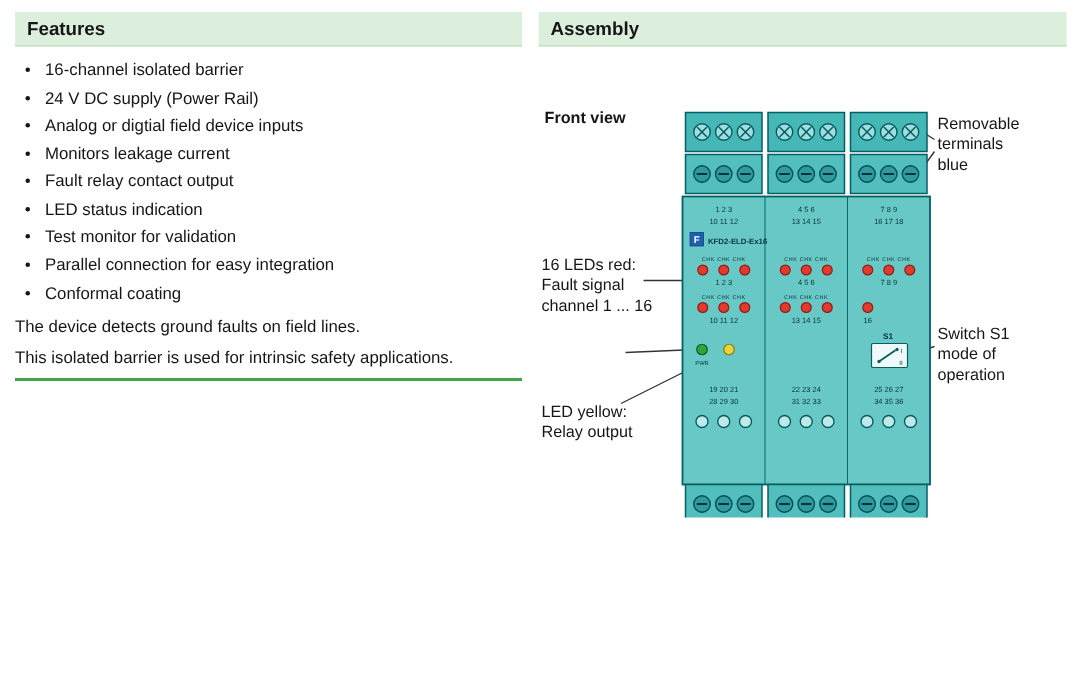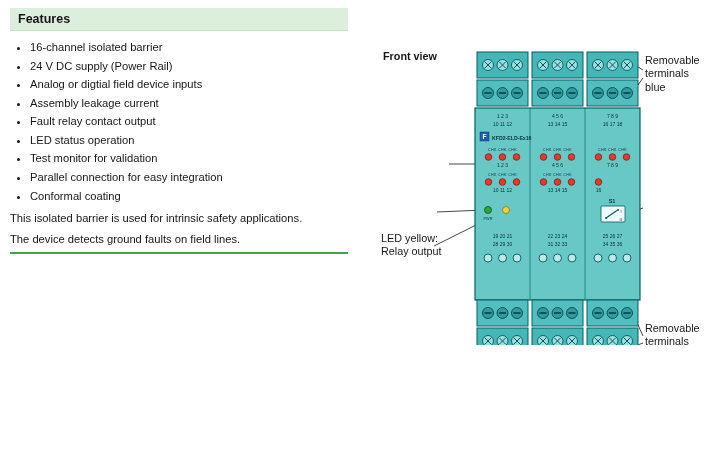--- a/index.html
+++ b/index.html
@@ -18,21 +18,21 @@
     border-bottom: 1px solid #c2e2c2;
     font-weight: bold; font-size: 12.5px;
     padding: 4px 8px;
   }
   .features-list { margin: 9px 0 6px 0; padding-left: 20px; font-size: 11.2px; }
   .features-list li { margin-bottom: 4px; line-height: 1.3; }
   .function-text { font-size: 11.2px; margin-top: 8px; }
   .function-text p { margin: 0 0 6px 0; line-height: 1.3; }
   .bottom-rule { border-top: 2px solid #44a548; margin-top: 3px; }
 
-  .assembly-diagram { position: relative; height: 408px; margin-top: 4px; margin-left: 20px; }
+  .assembly-diagram { position: relative; height: 408px; margin-top: 4px; }
   .assembly-diagram svg { position: absolute; left: 0; top: 0; }
   .ann { position: absolute; font-size: 10.8px; line-height: 1.25; white-space: pre-line; }
   .ann.bold { font-weight: bold; }
 
   svg text { font-family: "Liberation Sans", sans-serif; fill: #06343a; }
   .tnum  { font-size: 5px;   text-anchor: middle; }
   .chk   { font-size: 3.6px; text-anchor: middle; letter-spacing: 0.4px; }
   .model { font-size: 5.2px; font-weight: bold; }
   .logoF { font-size: 6.5px; font-weight: bold; fill: #ffffff; text-anchor: middle; }
   .tiny  { font-size: 3.8px; text-anchor: middle; }
@@ -43,36 +43,37 @@
 <body>
 
 <div class="page">
 
   <div class="col-left">
     <div class="sec-header">Features</div>
     <ul class="features-list">
       <li>16-channel isolated barrier</li>
       <li>24 V DC supply (Power Rail)</li>
       <li>Analog or digtial field device inputs</li>
-      <li>Assembly leakage current</li>
+      <li>Monitors leakage current</li>
       <li>Fault relay contact output</li>
-      <li>LED status operation</li>
+      <li>LED status indication</li>
       <li>Test monitor for validation</li>
       <li>Parallel connection for easy integration</li>
       <li>Conformal coating</li>
     </ul>
 
     <div class="function-text">
+      <p>The device detects ground faults on field lines.</p>
       <p>This isolated barrier is used for intrinsic safety applications.</p>
-      <p>The device detects ground faults on field lines.</p>
     </div>
     <div class="bottom-rule"></div>
   </div>
 
   <div class="col-right">
+    <div class="sec-header">Assembly</div>
 
     <div class="assembly-diagram">
       <svg width="352" height="408" viewBox="0 0 352 408">
         <defs>
           <g id="scrX">
             <circle r="5.5" fill="#9fdede" stroke="#035a60" stroke-width="0.9"></circle>
             <line x1="-3.3" y1="-3.3" x2="3.3" y2="3.3" stroke="#035a60" stroke-width="1"></line>
             <line x1="-3.3" y1="3.3" x2="3.3" y2="-3.3" stroke="#035a60" stroke-width="1"></line>
           </g>
           <g id="scrS">
@@ -247,20 +248,26 @@
             <rect x="69" y="302" width="27" height="6" fill="#45b7b7" stroke="#045f63" stroke-width="0.8"></rect>
             <rect x="124" y="302" width="27" height="6" fill="#45b7b7" stroke="#045f63" stroke-width="0.8"></rect>
           </g>
         </g>
       </svg>
 
       <div class="ann bold" style="left:4px; top:38px;">Front view</div>
       <div class="ann" style="left:266px; top:42px;">Removable
 terminals
 blue</div>
-      <div class="ann" style="left:2px; top:220px;">LED yellow:
+      <div class="ann" style="left:2px; top:136px;">16 LEDs red:
+Fault signal
+channel 1 ... 16</div>
+      <div class="ann" style="left:2px; top:234px;">LED yellow:
 Relay output</div>
+      <div class="ann" style="left:266px; top:182px;">Switch S1
+mode of
+operation</div>
       <div class="ann" style="left:266px; top:310px;">Removable
 terminals
 green</div>
     </div>
   </div>
 </div>
 
 </body></html>

